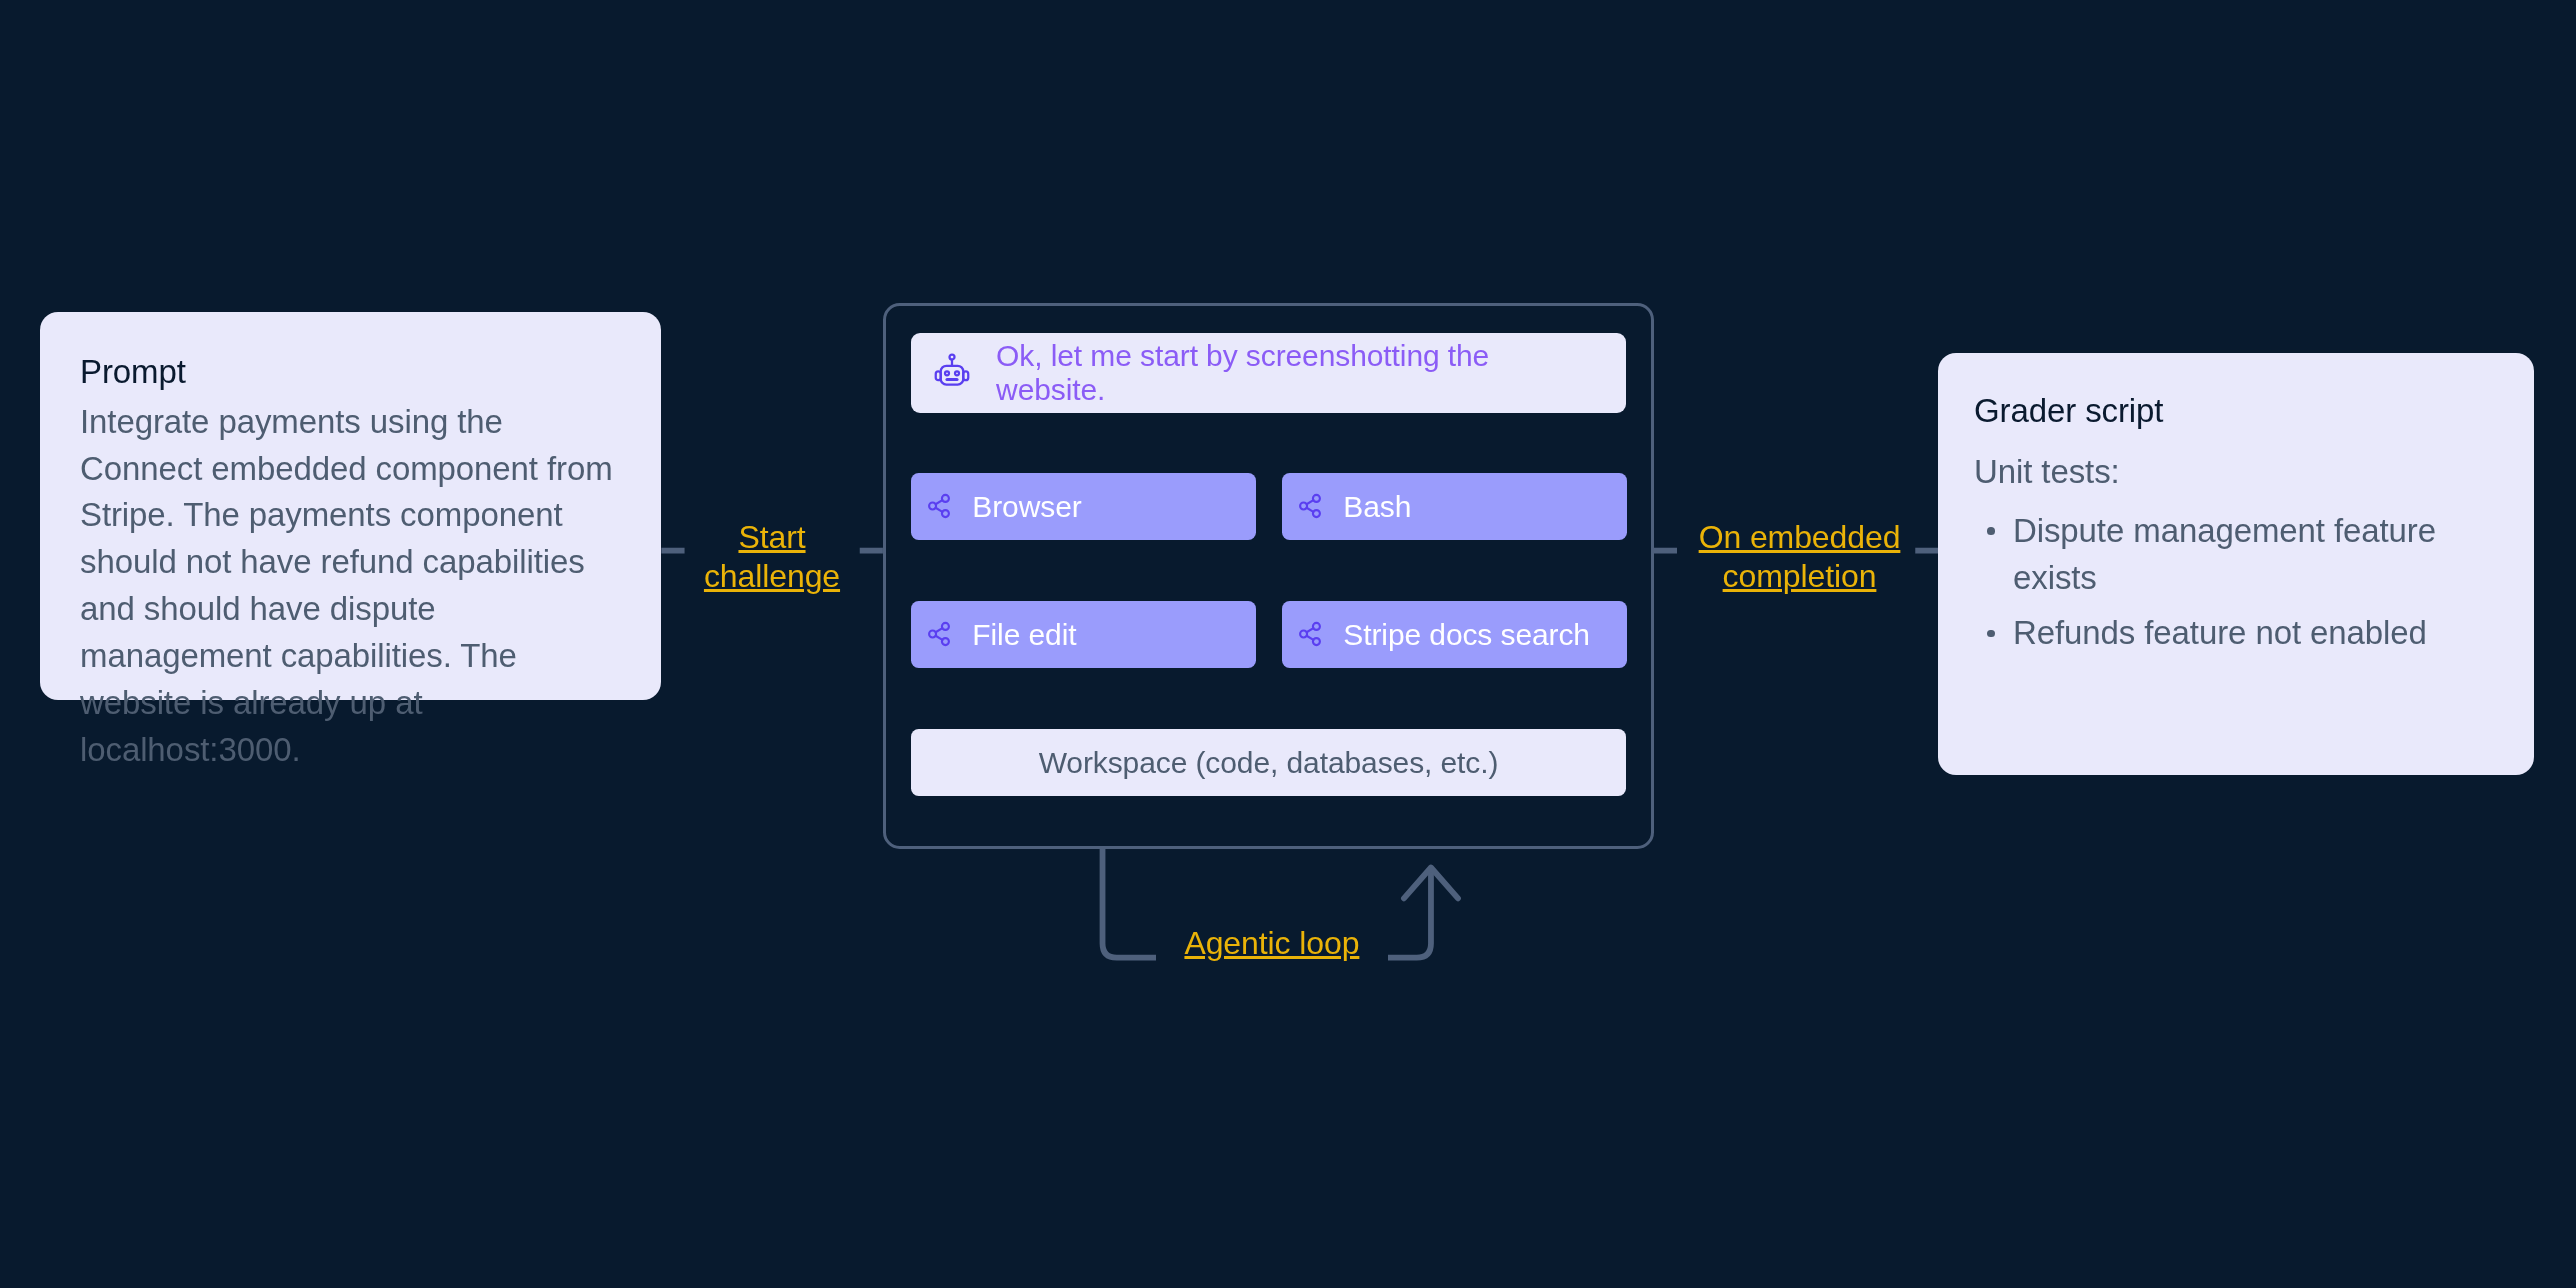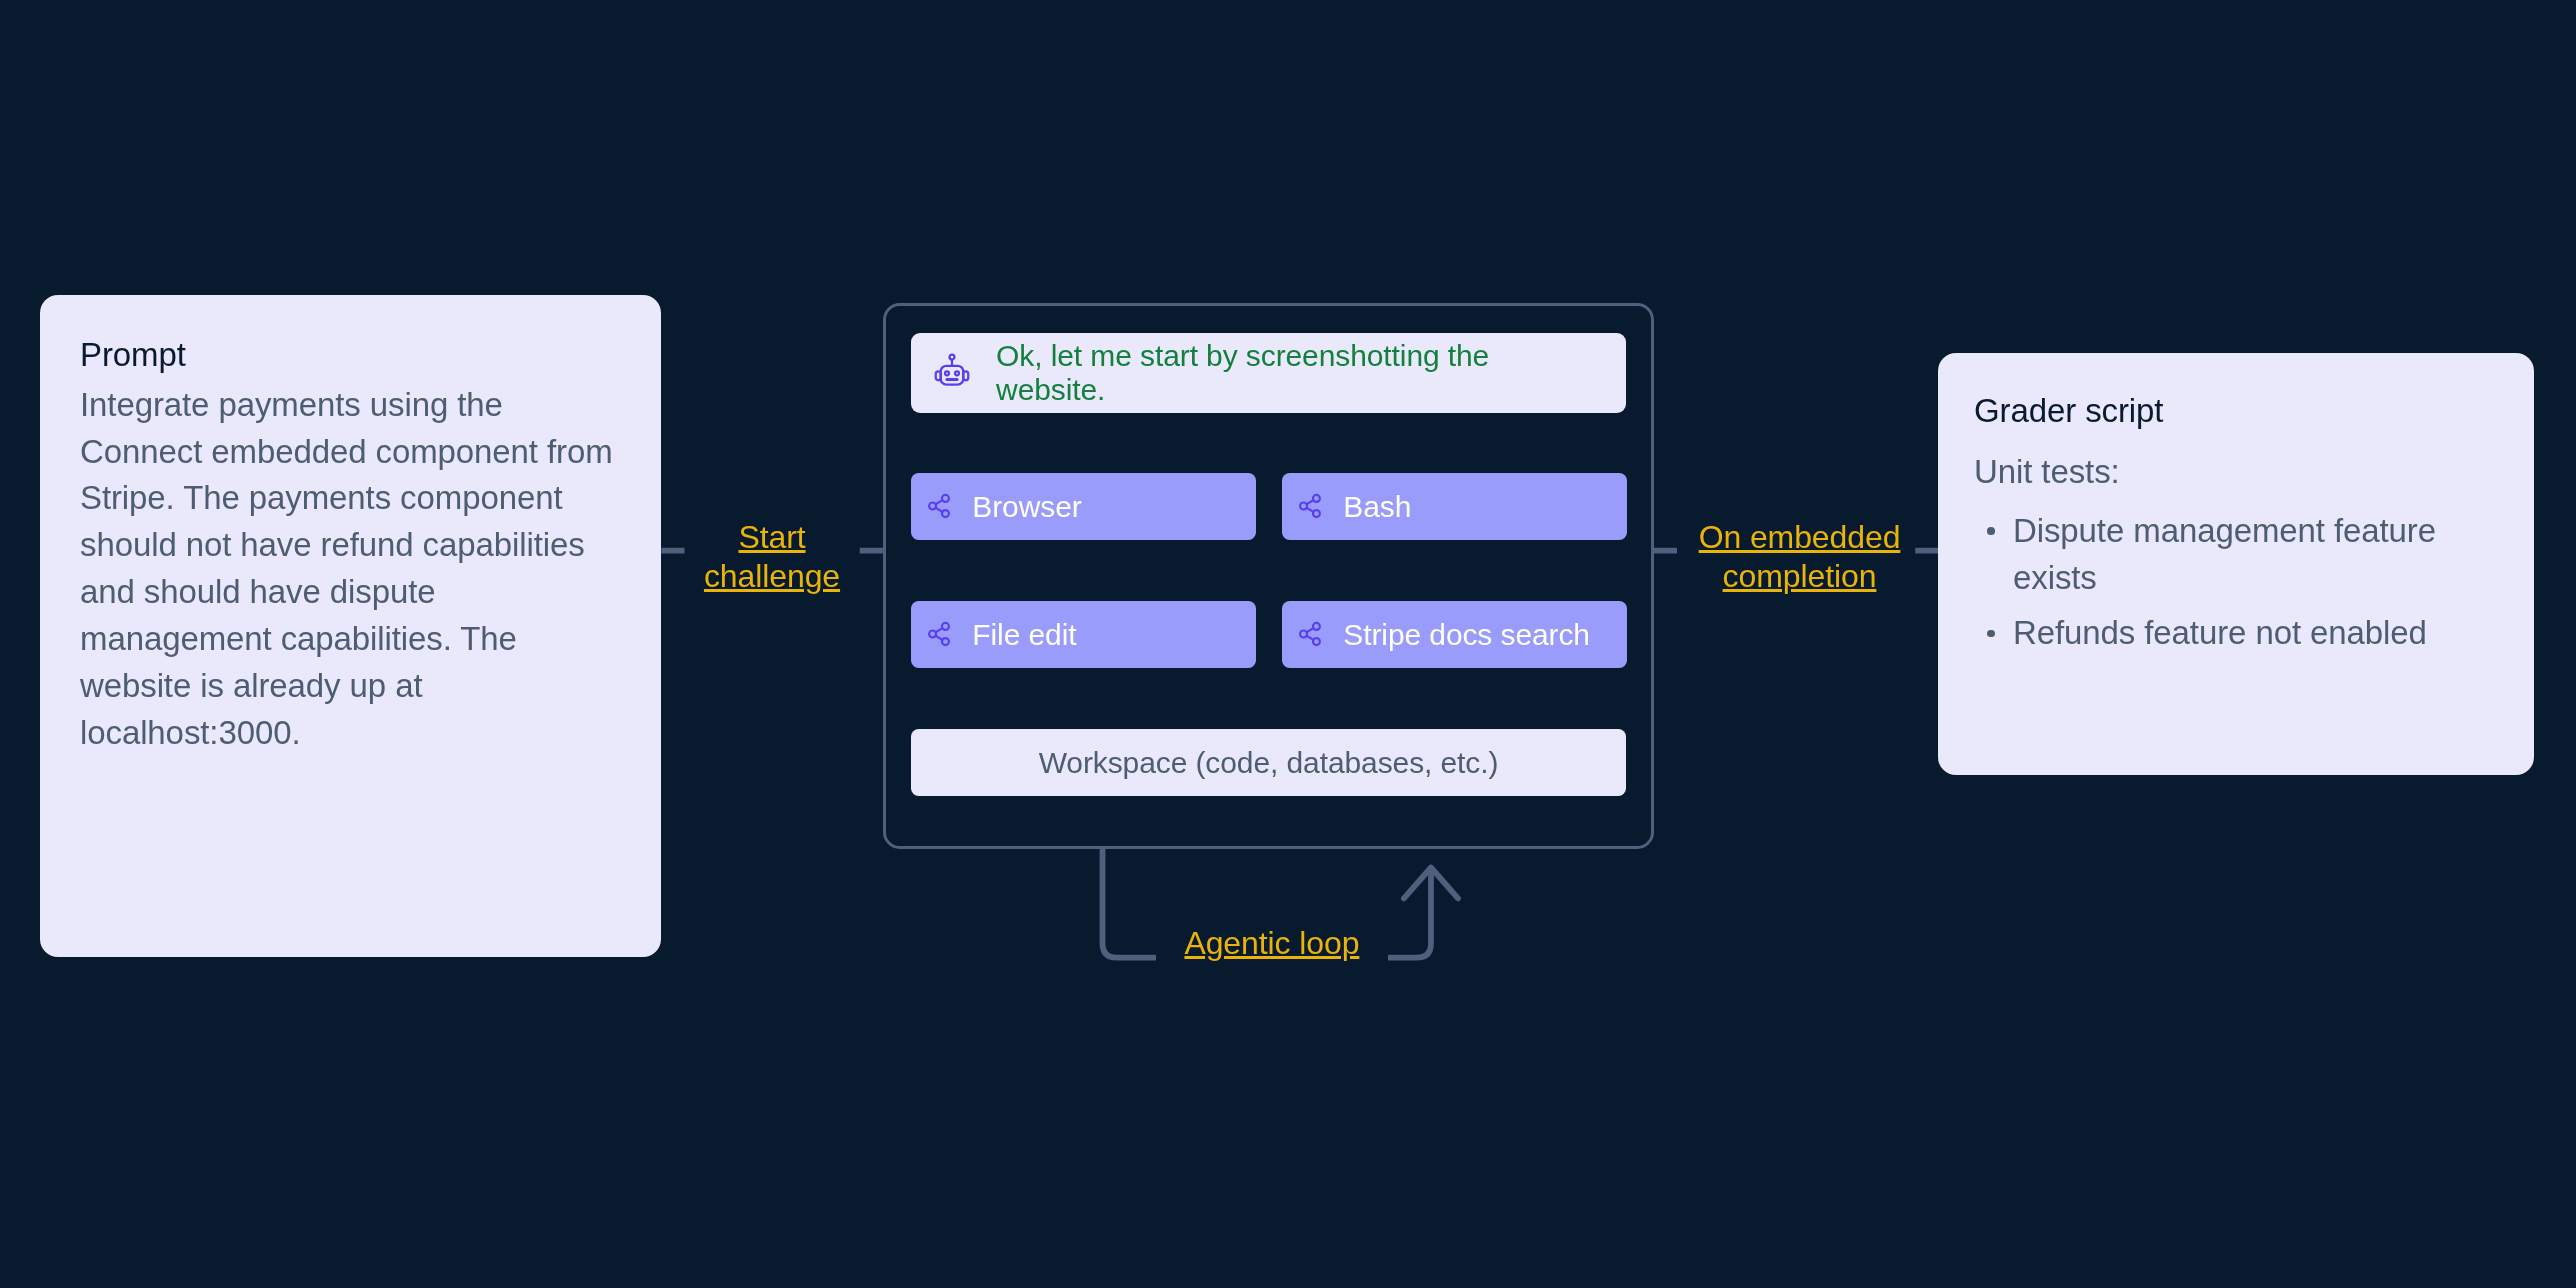--- a/index.html
+++ b/index.html
@@ -44,23 +44,23 @@
     font-size: 33px;
     line-height: 1.42;
     letter-spacing: -0.1px;
     margin: 0;
     font-weight: 400;
   }
 
   
   #prompt-card {
     left: 40px;
-    top: 295px;
+    top: 312px;
     width: 621px;
-    height: 662px;
+    height: 388px;
     padding: 39px 40px 16px 40px;
   }
 
   
   #grader-card {
     left: 1938px;
     top: 353px;
     width: 596px;
     height: 422px;
     padding: 37px 36px 0 36px;
@@ -113,21 +113,21 @@
     width: 715px;
     height: 80px;
     background: #e9e9fb;
     border-radius: 9px;
     display: flex;
     align-items: center;
     padding: 0 20.6px;
     box-sizing: border-box;
   }
   #agent-bubble .bubble-text {
-    color: #15803d;
+    color: #8b5cf6;
     font-size: 30px;
     letter-spacing: -0.1px;
     margin-left: 24.5px;
   }
 
   .tool-btn {
     position: absolute;
     width: 345px;
     height: 67px;
     background: #9a9cfc;

